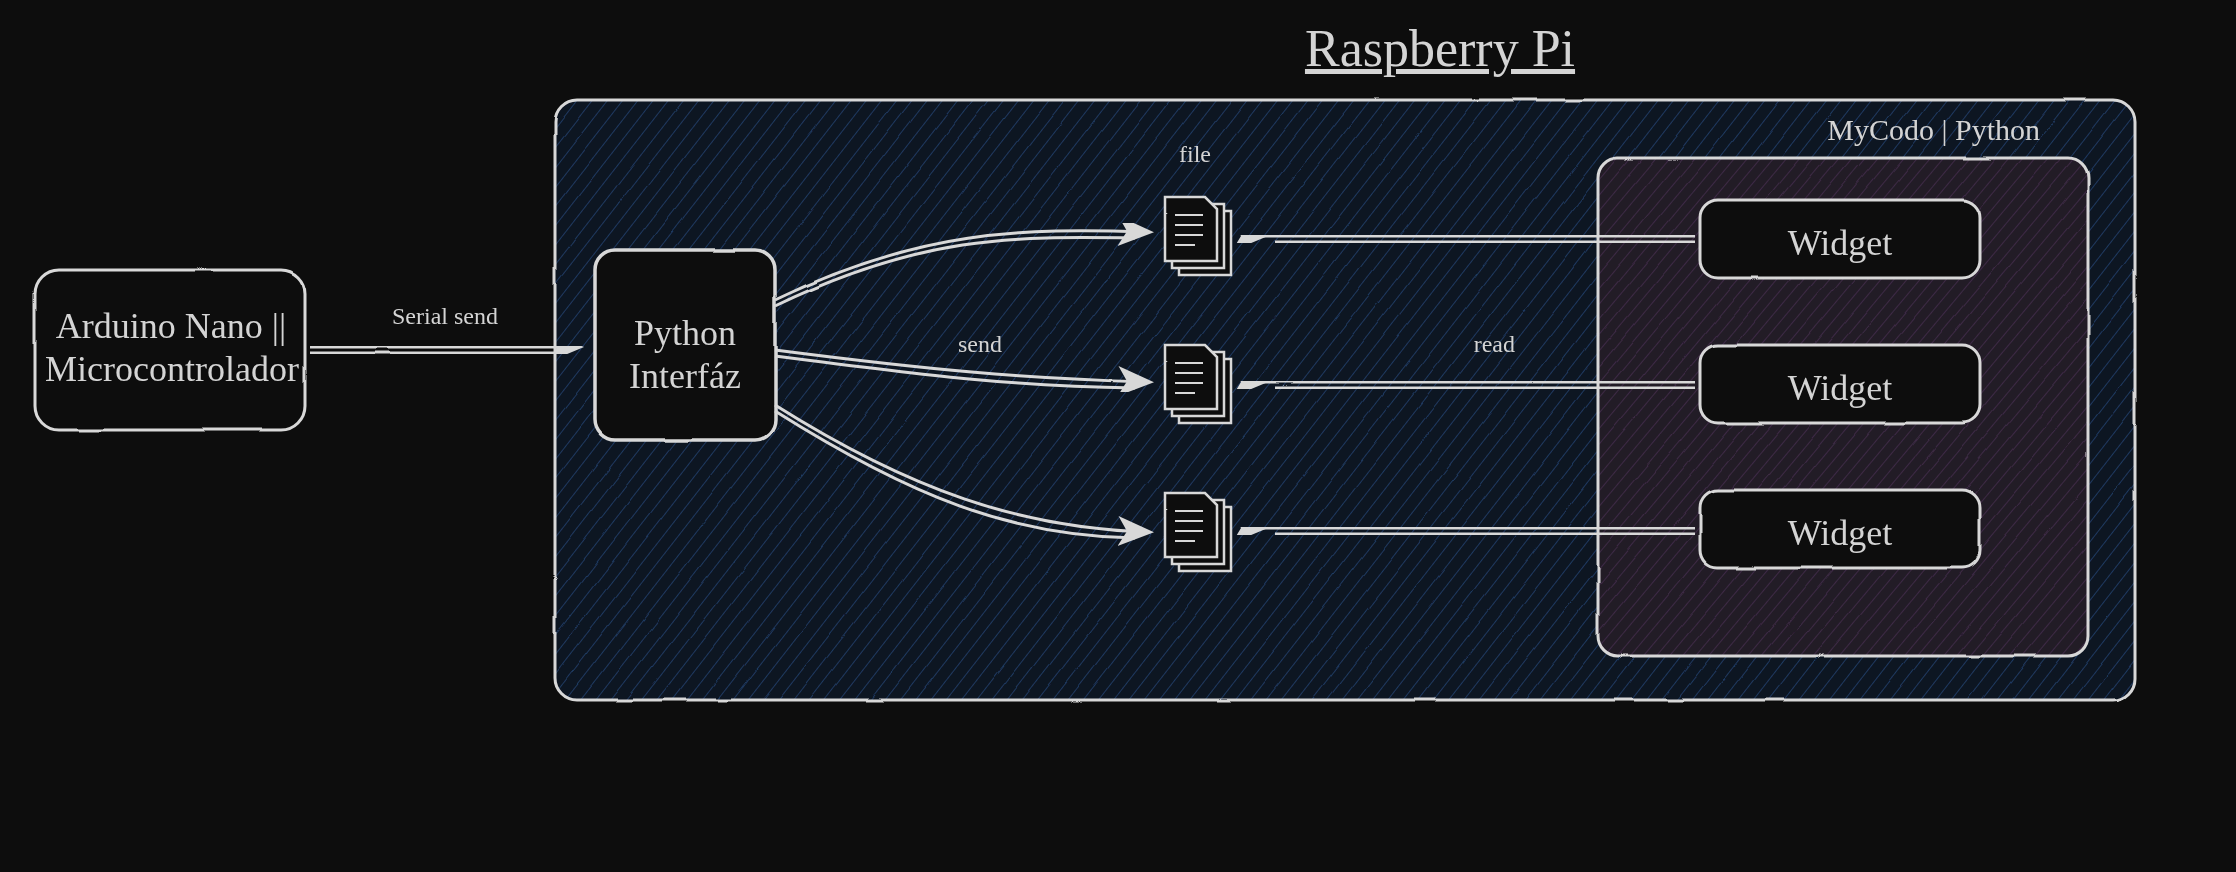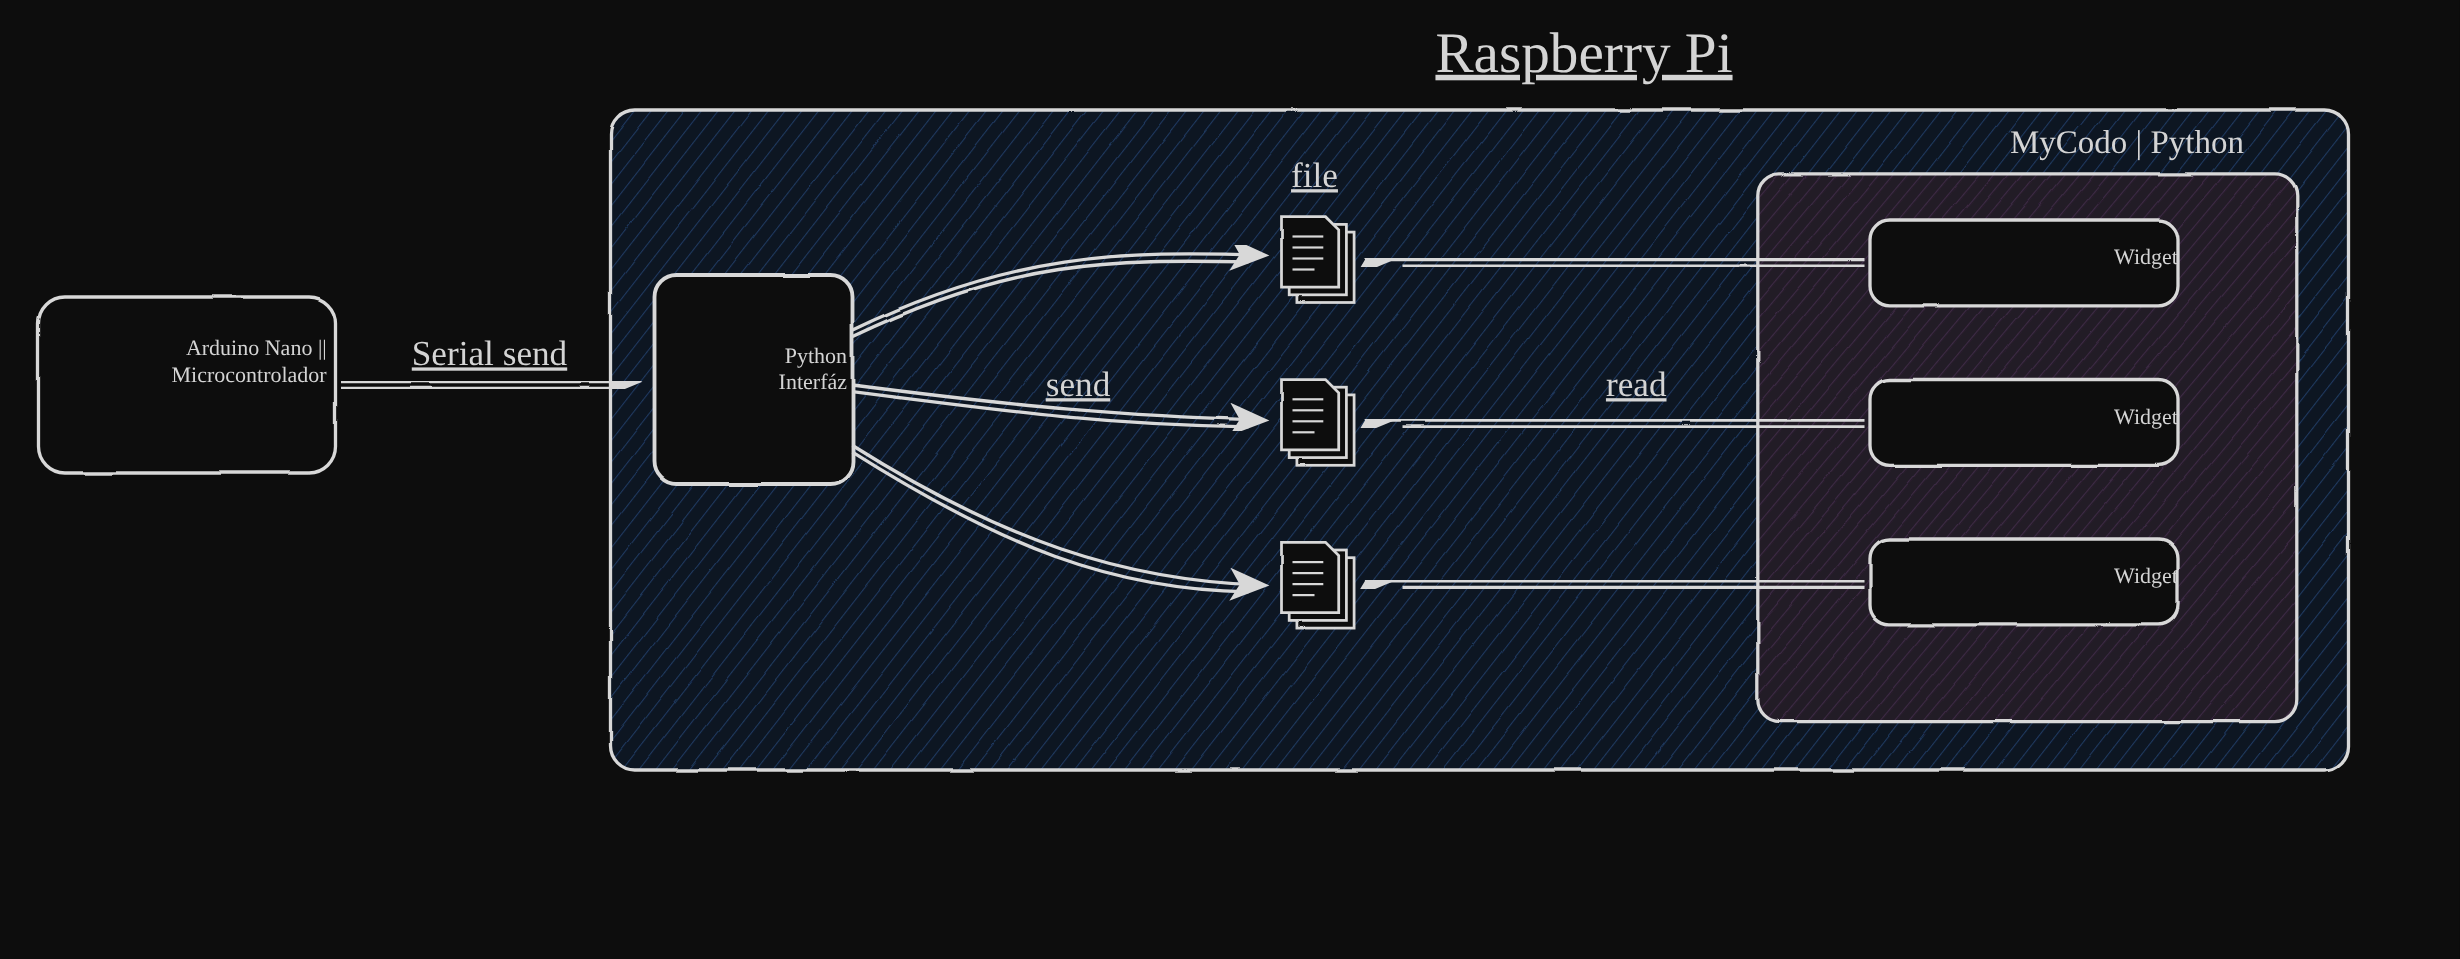--- a/index.html
+++ b/index.html
@@ -19,22 +19,22 @@
   }
   .label {
     position: absolute;
     text-align: center;
     line-height: 1.2;
     white-space: pre;
     color: #d4d4d4;
   }
   .title { font-size: 52px; text-decoration: underline; }
   .subtitle { font-size: 34px; text-align: right; }
-  .box-label { font-size: 20px; text-align: right; }
-  .small { font-size: 32px; text-decoration: underline; }
+  .box-label { font-size: 36px; }
+  .small { font-size: 24px; }
 
   svg { position: absolute; top: 0; left: 0; }
 
   
   .rough { filter: url(#roughen); }
   .rough-light { filter: url(#roughen-light); }
 </style>
 </head>
 <body>
 

